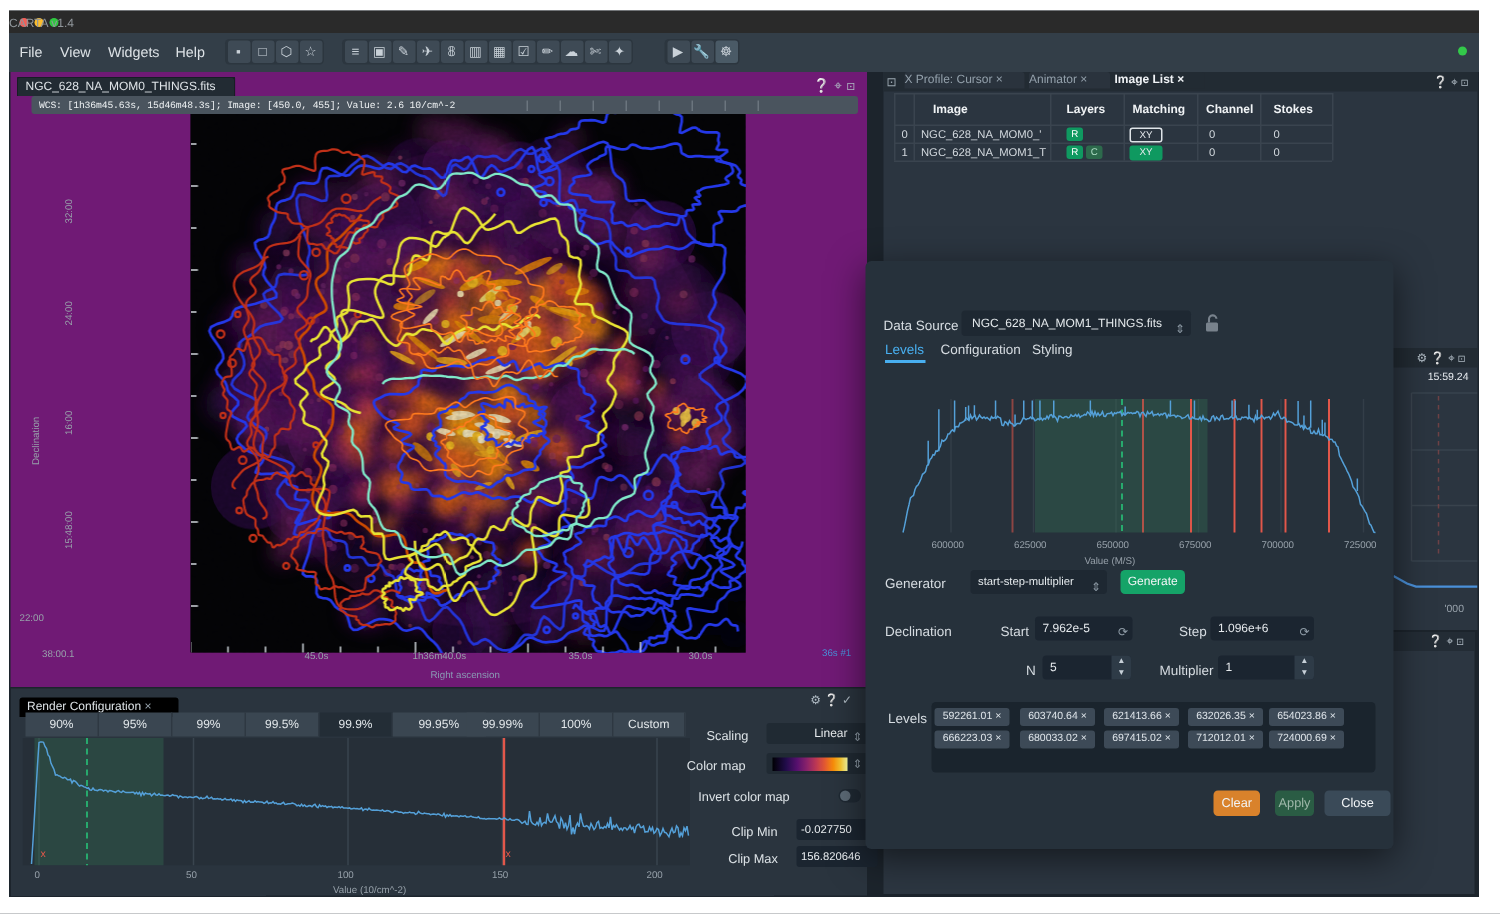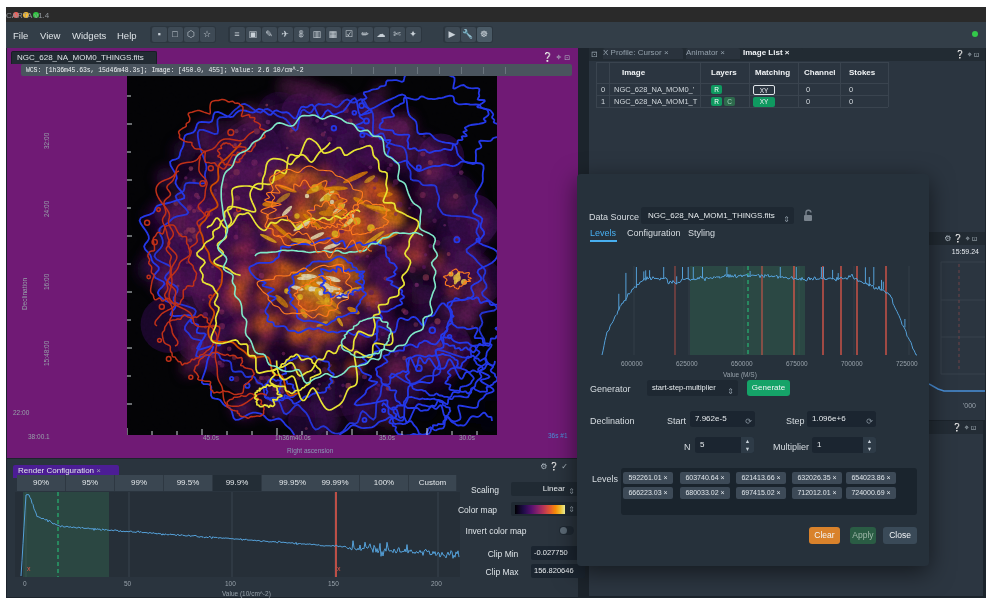--- a/index.html
+++ b/index.html
@@ -18,21 +18,21 @@
 #vtab{left:4px;top:3px;width:146px;height:16px;background:#222b33;border:1px solid #171e24;border-bottom:none;color:#dfe4e8;font-size:8.5px;line-height:15px;padding-left:5px;border-radius:2px 2px 0 0}
 #vstrip{left:8px;top:19px;width:557px;height:13px;background:#4a545e;border-radius:2px}
 #vstrip span{position:absolute;left:5px;top:3px;font-family:"Liberation Mono",monospace;font-size:6.5px;color:#eef1f3;letter-spacing:-.1px}
 .vtick{position:absolute;top:3px;width:1px;height:7px;background:#6b757e}
 #canvas{left:121px;top:28px;width:370px;height:359px;background:#050508}
 .axl{color:#97a1aa;font-size:6.5px}
 .axb{color:#4a90d9;font-size:6.5px}
 #vicons{right:5px;top:4px;color:#aeb9c2;font-size:9px;letter-spacing:3px}
 
 #rc{left:1px;top:452px;width:571px;height:138px;background:#2a343e}
-#rctab{left:6px;top:6px;width:106px;height:13px;background:#4c1d95;color:#dde3e7;font-size:8px;line-height:12px;padding-left:5px;border-radius:2px 2px 0 0}
+#rctab{left:6px;top:6px;width:106px;height:13px;background:#000000;color:#dde3e7;font-size:8px;line-height:12px;padding-left:5px;border-radius:2px 2px 0 0}
 #rcicons{right:8px;top:3px;color:#aeb9c2;font-size:8px;letter-spacing:2px}
 .pb{top:16px;height:16px;background:#3a4651;color:#e2e7ea;font-size:8px;text-align:center;line-height:16px;border-right:1px solid #2e3842}
 .pbs{background:#232d36}
 .rlab{font-size:8.5px;color:#dde3e7;text-align:center}
 .rbox{background:#202a33;border-radius:2px;color:#e8ecef;font-size:8px}
 
 .rpanel{background:#2b3540}
 .phead{position:absolute;left:0;top:0;width:100%;height:11px;background:#222b33}
 .ptab{position:absolute;top:0;height:11px;font-size:8px;color:#93a0ab;background:#2a333d;line-height:10px;text-align:left;border-radius:2px 2px 0 0}
 .pticons{position:absolute;color:#aeb9c2;font-size:8px;letter-spacing:2px}
@@ -1380,15 +1380,15 @@
  <div class="chip" style="left:159px;top:298px;width:50px">621413.66 ×</div>
  <div class="chip" style="left:215px;top:298px;width:50px">632026.35 ×</div>
  <div class="chip" style="left:269px;top:298px;width:50px">654023.86 ×</div>
  <div class="chip" style="left:46px;top:313px;width:50px">666223.03 ×</div>
  <div class="chip" style="left:103px;top:313px;width:50px">680033.02 ×</div>
  <div class="chip" style="left:159px;top:313px;width:50px">697415.02 ×</div>
  <div class="chip" style="left:215px;top:313px;width:50px">712012.01 ×</div>
  <div class="chip" style="left:269px;top:313px;width:50px">724000.69 ×</div>
  <div class="btn" style="left:232px;top:353px;width:31px;background:#d9822b">Clear</div>
  <div class="btn" style="left:273px;top:353px;width:26px;background:#2a5c44;color:#9fb8aa">Apply</div>
- <div class="btn" style="left:306px;top:353px;width:34px;background:#3a4a58">Close</div>
+ <div class="btn" style="left:306px;top:353px;width:44px;background:#3a4a58">Close</div>
 </div>
 </div>
 
 </body></html>

